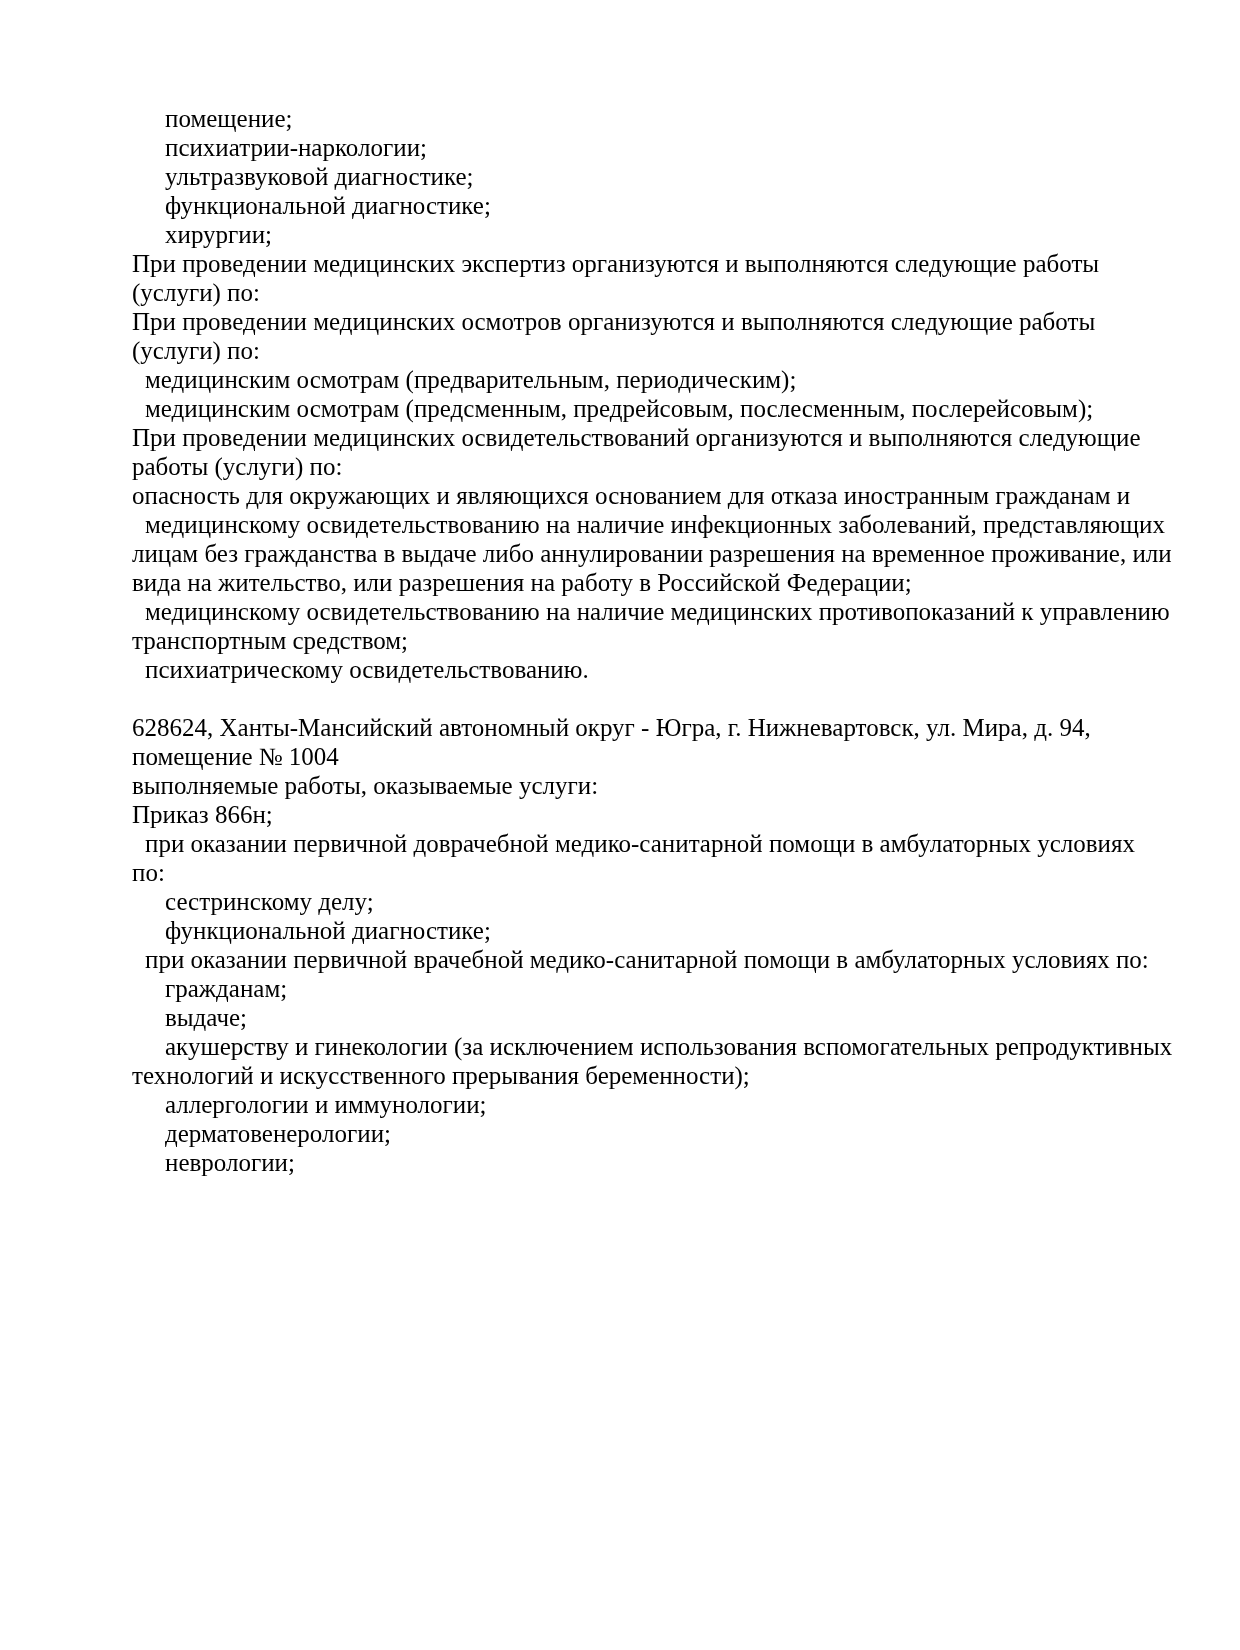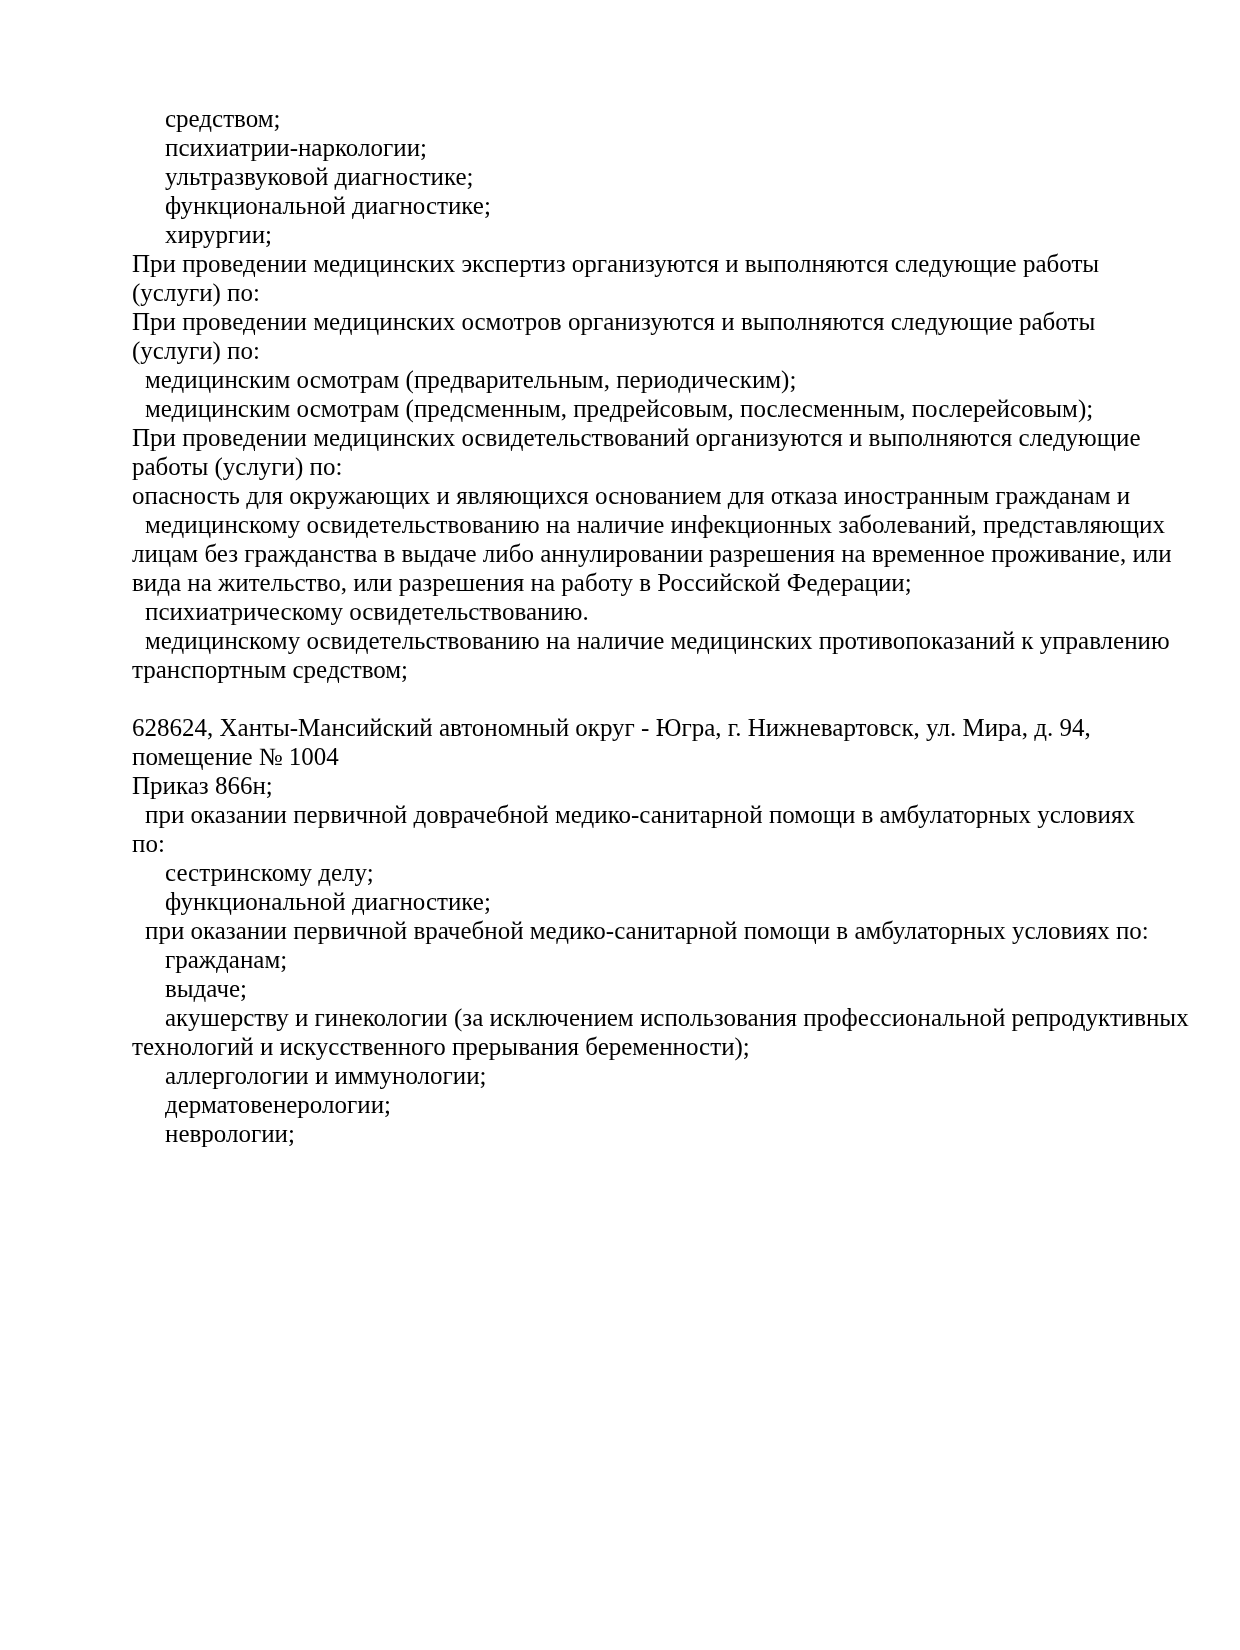--- a/index.html
+++ b/index.html
@@ -33,21 +33,21 @@
   .ind-1 { margin-left: 13px; }
   .ind-2 { margin-left: 33px; }
   .blank { height: 29px; }
 </style>
 </head>
 <body>
 
 <div class="page">
   <div id="doc">
       <div class="para">
-        <div class="line ind-2">средством;</div>
+        <div class="line ind-2">помещение;</div>
       </div>
       <div class="para">
         <div class="line ind-2">психиатрии-наркологии;</div>
       </div>
       <div class="para">
         <div class="line ind-2">ультразвуковой диагностике;</div>
       </div>
       <div class="para">
         <div class="line ind-2">функциональной диагностике;</div>
       </div>
@@ -72,30 +72,33 @@
         <div class="line ind-0">При проведении медицинских освидетельствований организуются и выполняются следующие</div>
         <div class="line ind-0">работы (услуги) по:</div>
       </div>
       <div class="para">
         <div class="line ind-0">опасность для окружающих и являющихся основанием для отказа иностранным гражданам и</div>
         <div class="line ind-1">медицинскому освидетельствованию на наличие инфекционных заболеваний, представляющих</div>
         <div class="line ind-0">лицам без гражданства в выдаче либо аннулировании разрешения на временное проживание, или</div>
         <div class="line ind-0">вида на жительство, или разрешения на работу в Российской Федерации;</div>
       </div>
       <div class="para">
-        <div class="line ind-1">психиатрическому освидетельствованию.</div>
+        <div class="line ind-1">медицинскому освидетельствованию на наличие медицинских противопоказаний к управлению</div>
+        <div class="line ind-0">транспортным средством;</div>
       </div>
       <div class="para">
-        <div class="line ind-1">медицинскому освидетельствованию на наличие медицинских противопоказаний к управлению</div>
-        <div class="line ind-0">транспортным средством;</div>
+        <div class="line ind-1">психиатрическому освидетельствованию.</div>
       </div>
       <div class="para blank"></div>
       <div class="para">
         <div class="line ind-0">628624, Ханты-Мансийский автономный округ - Югра, г. Нижневартовск, ул. Мира, д. 94,</div>
         <div class="line ind-0">помещение № 1004</div>
+      </div>
+      <div class="para">
+        <div class="line ind-0">выполняемые работы, оказываемые услуги:</div>
       </div>
       <div class="para">
         <div class="line ind-0">Приказ 866н;</div>
       </div>
       <div class="para">
         <div class="line ind-1">при оказании первичной доврачебной медико-санитарной помощи в амбулаторных условиях</div>
         <div class="line ind-0">по:</div>
       </div>
       <div class="para">
         <div class="line ind-2">сестринскому делу;</div>
@@ -106,21 +109,21 @@
       <div class="para">
         <div class="line ind-1">при оказании первичной врачебной медико-санитарной помощи в амбулаторных условиях по:</div>
       </div>
       <div class="para">
         <div class="line ind-2">гражданам;</div>
       </div>
       <div class="para">
         <div class="line ind-2">выдаче;</div>
       </div>
       <div class="para">
-        <div class="line ind-2">акушерству и гинекологии (за исключением использования профессиональной репродуктивных</div>
+        <div class="line ind-2">акушерству и гинекологии (за исключением использования вспомогательных репродуктивных</div>
         <div class="line ind-0">технологий и искусственного прерывания беременности);</div>
       </div>
       <div class="para">
         <div class="line ind-2">аллергологии и иммунологии;</div>
       </div>
       <div class="para">
         <div class="line ind-2">дерматовенерологии;</div>
       </div>
       <div class="para">
         <div class="line ind-2">неврологии;</div>

